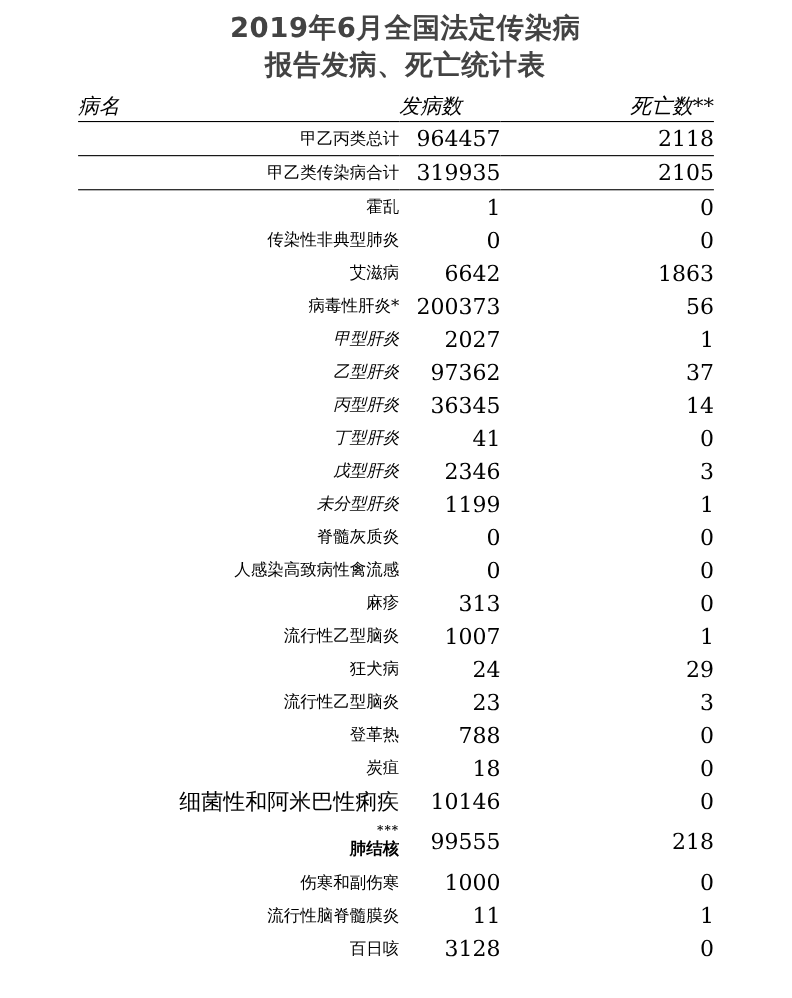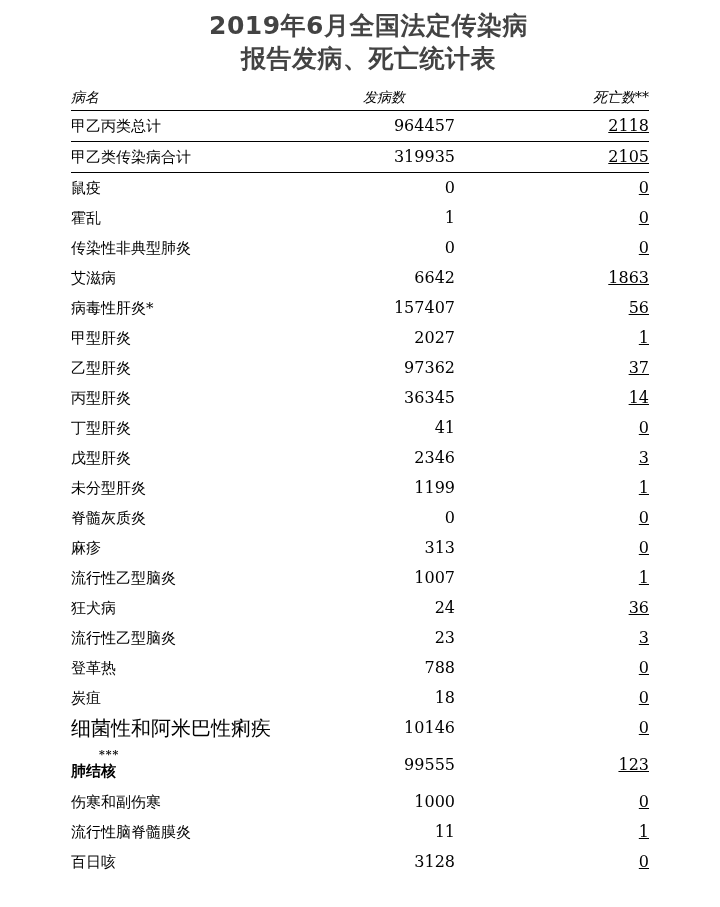--- a/index.html
+++ b/index.html
@@ -47,57 +47,57 @@
   #stats-table th,
   #stats-table td {
     padding: 0;
     margin: 0;
     font-weight: normal;
     vertical-align: middle;
   }
 
   
   .hdr-cell {
-    font-size: 14px;
+    font-size: 19px;
     line-height: 26px;
     height: 26px;
     font-family: "DejaVu Serif", "Liberation Serif", serif;
     font-style: italic;
     font-weight: bold;
     white-space: nowrap;
   }
   .hdr-name  { text-align: left;  padding-left: 98px; }
   .hdr-inc   { text-align: left; padding-right: 8px; }
   .hdr-death { text-align: right; padding-right: 0px; }
 
   
   .r-name {
     font-size: 15px;
     line-height: 30px;
     height: 30px;
     white-space: nowrap;
-    text-align: left;
+    text-align: right;
     font-weight: bold;
   }
   .r-num {
-    font-size: 16px;
+    font-size: 20px;
     line-height: 30px;
     height: 30px;
     text-align: right;
     font-weight: bold;
     white-space: nowrap;
   }
   .r-inc   { padding-right: 8px; }
-  .r-death { padding-right: 0px; text-decoration: underline; }
+  .r-death { padding-right: 0px; }
 
   
   .lvl0 { padding-left: 10px; }
   .lvl1 { padding-left: 28px; }
   .lvl2 { padding-left: 40px; }
-  .lvl3 { padding-left: 58px; }
+  .lvl3 { padding-left: 58px; font-style: italic; }
 
   
   tr.rule-top    > td, tr.rule-top    > th { border-top: 1.6px solid #000; }
   tr.rule-bottom > td, tr.rule-bottom > th { border-bottom: 1.6px solid #000; }
 
   
   .sans-row {
     font-family: "DejaVu Sans", "Liberation Sans", sans-serif;
     font-weight: normal;
     font-size: 20px;
@@ -151,42 +151,37 @@
         <td class="r-name lvl0">甲乙丙类总计</td>
         <td class="r-num r-inc">964457</td>
         <td class="r-num r-death">2118</td>
       </tr>
       <tr class="rule-bottom">
         <td class="r-name lvl1">甲乙类传染病合计</td>
         <td class="r-num r-inc">319935</td>
         <td class="r-num r-death">2105</td>
       </tr>
       <tr>
-        <td class="r-name lvl2">鼠疫</td>
-        <td class="r-num r-inc">0</td>
-        <td class="r-num r-death">0</td>
-      </tr>
-      <tr>
         <td class="r-name lvl2">霍乱</td>
         <td class="r-num r-inc">1</td>
         <td class="r-num r-death">0</td>
       </tr>
       <tr>
         <td class="r-name lvl2">传染性非典型肺炎</td>
         <td class="r-num r-inc">0</td>
         <td class="r-num r-death">0</td>
       </tr>
       <tr>
         <td class="r-name lvl2">艾滋病</td>
         <td class="r-num r-inc">6642</td>
         <td class="r-num r-death">1863</td>
       </tr>
       <tr>
         <td class="r-name lvl2">病毒性肝炎*</td>
-        <td class="r-num r-inc">157407</td>
+        <td class="r-num r-inc">200373</td>
         <td class="r-num r-death">56</td>
       </tr>
       <tr>
         <td class="r-name lvl3">甲型肝炎</td>
         <td class="r-num r-inc">2027</td>
         <td class="r-num r-death">1</td>
       </tr>
       <tr>
         <td class="r-name lvl3">乙型肝炎</td>
         <td class="r-num r-inc">97362</td>
@@ -211,33 +206,38 @@
         <td class="r-name lvl3">未分型肝炎</td>
         <td class="r-num r-inc">1199</td>
         <td class="r-num r-death">1</td>
       </tr>
       <tr>
         <td class="r-name lvl2">脊髓灰质炎</td>
         <td class="r-num r-inc">0</td>
         <td class="r-num r-death">0</td>
       </tr>
       <tr>
+        <td class="r-name lvl2">人感染高致病性禽流感</td>
+        <td class="r-num r-inc">0</td>
+        <td class="r-num r-death">0</td>
+      </tr>
+      <tr>
         <td class="r-name lvl2">麻疹</td>
         <td class="r-num r-inc">313</td>
         <td class="r-num r-death">0</td>
       </tr>
       <tr>
         <td class="r-name lvl2">流行性乙型脑炎</td>
         <td class="r-num r-inc">1007</td>
         <td class="r-num r-death">1</td>
       </tr>
       <tr>
         <td class="r-name lvl2">狂犬病</td>
         <td class="r-num r-inc">24</td>
-        <td class="r-num r-death">36</td>
+        <td class="r-num r-death">29</td>
       </tr>
       <tr>
         <td class="r-name lvl2">流行性乙型脑炎</td>
         <td class="r-num r-inc">23</td>
         <td class="r-num r-death">3</td>
       </tr>
       <tr>
         <td class="r-name lvl2">登革热</td>
         <td class="r-num r-inc">788</td>
         <td class="r-num r-death">0</td>
@@ -251,21 +251,21 @@
         <td class="r-name lvl2 sans-row">细菌性和阿米巴性痢疾</td>
         <td class="r-num r-inc">10146</td>
         <td class="r-num r-death">0</td>
       </tr>
       <tr>
         <td class="r-name lvl2 tall">
           <span class="marker-sup">***</span>
           <span class="marker-name">肺结核</span>
         </td>
         <td class="r-num r-inc tall">99555</td>
-        <td class="r-num r-death tall">123</td>
+        <td class="r-num r-death tall">218</td>
       </tr>
       <tr>
         <td class="r-name lvl2">伤寒和副伤寒</td>
         <td class="r-num r-inc">1000</td>
         <td class="r-num r-death">0</td>
       </tr>
       <tr>
         <td class="r-name lvl2">流行性脑脊髓膜炎</td>
         <td class="r-num r-inc">11</td>
         <td class="r-num r-death">1</td>

